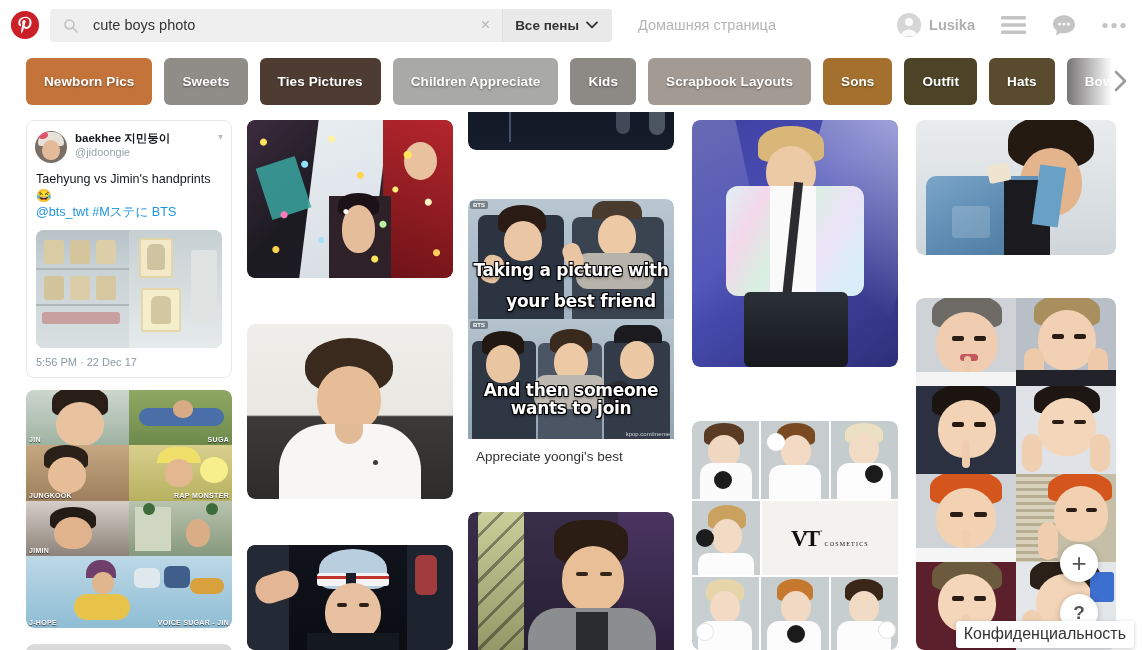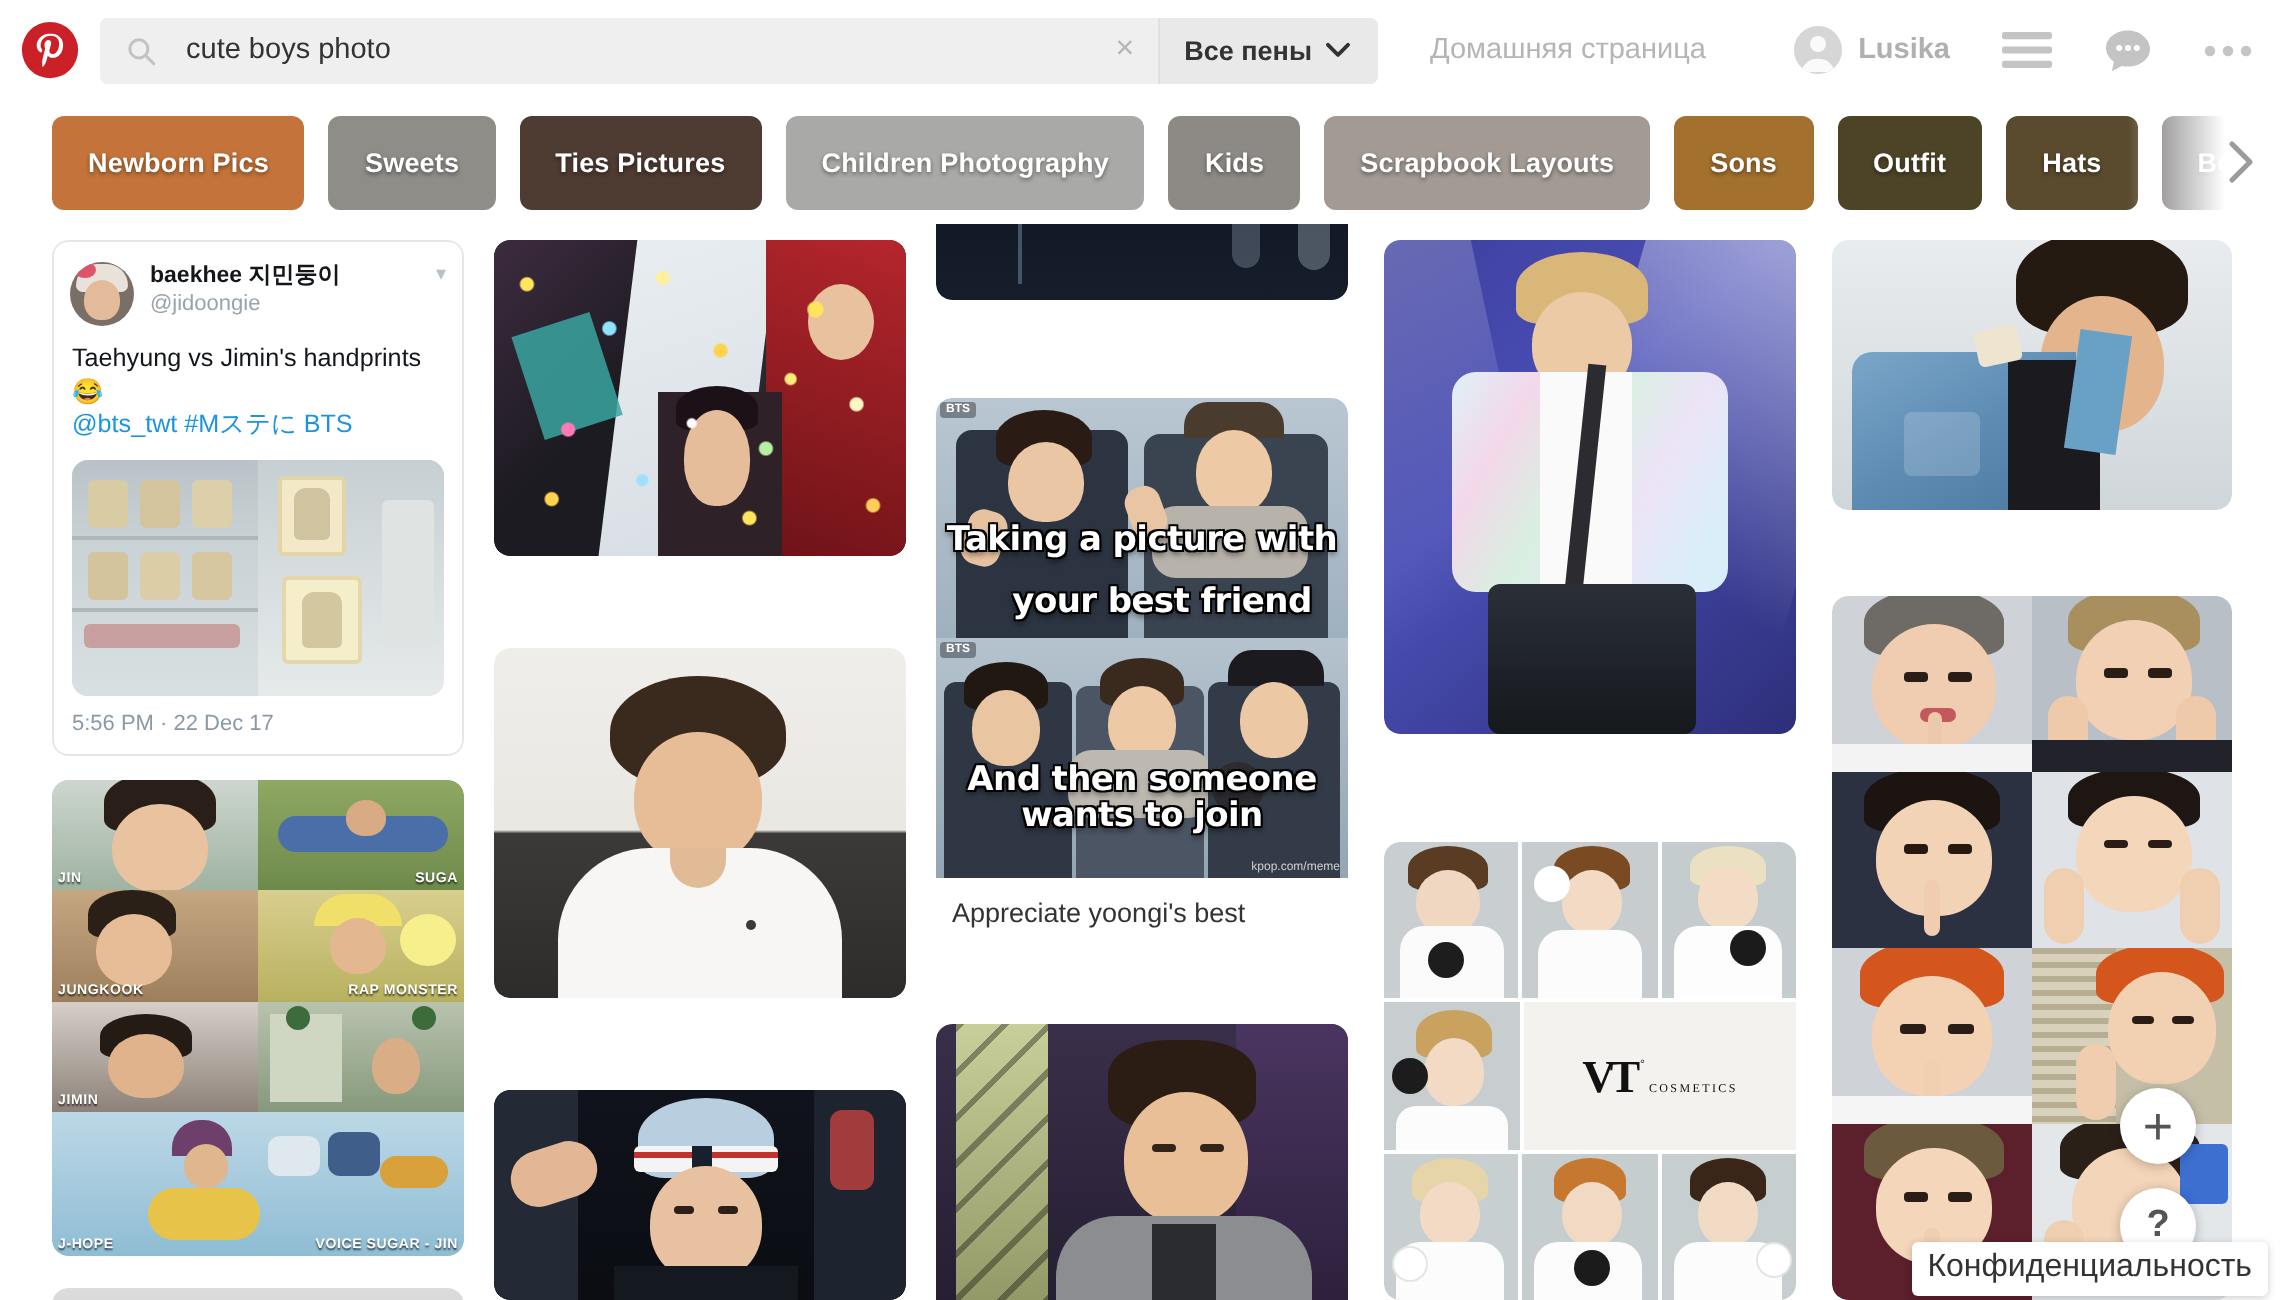--- a/index.html
+++ b/index.html
@@ -24,21 +24,21 @@
   .logo {
     width: 34px; height: 34px;
     display: flex; align-items: center; justify-content: center;
     flex: 0 0 34px;
     margin-right: 8px;
   }
   .logo svg { display:block; }
 
   .searchwrap {
     flex: 0 0 auto;
-    width: 639px;
+    width: 562px;
     height: 33px;
     display: flex;
     align-items: stretch;
     border-radius: 4px;
     overflow: hidden;
     background: #efefef;
   }
   .searchbox {
     flex: 1 1 auto;
     display: flex;
@@ -388,21 +388,21 @@
   <div class="chip" style="background: rgb(196, 116, 58);">
       <span>Newborn Pics</span>
     </div>
     <div class="chip" style="background: rgb(142, 141, 136);">
       <span>Sweets</span>
     </div>
     <div class="chip" style="background: rgb(78, 59, 50);">
       <span>Ties Pictures</span>
     </div>
     <div class="chip" style="background: rgb(169, 169, 167);">
-      <span>Children Photography</span>
+      <span>Children Appreciate</span>
     </div>
     <div class="chip" style="background: rgb(141, 138, 133);">
       <span>Kids</span>
     </div>
     <div class="chip" style="background: rgb(162, 154, 147);">
       <span>Scrapbook Layouts</span>
     </div>
     <div class="chip" style="background: rgb(163, 112, 46);">
       <span>Sons</span>
     </div>

